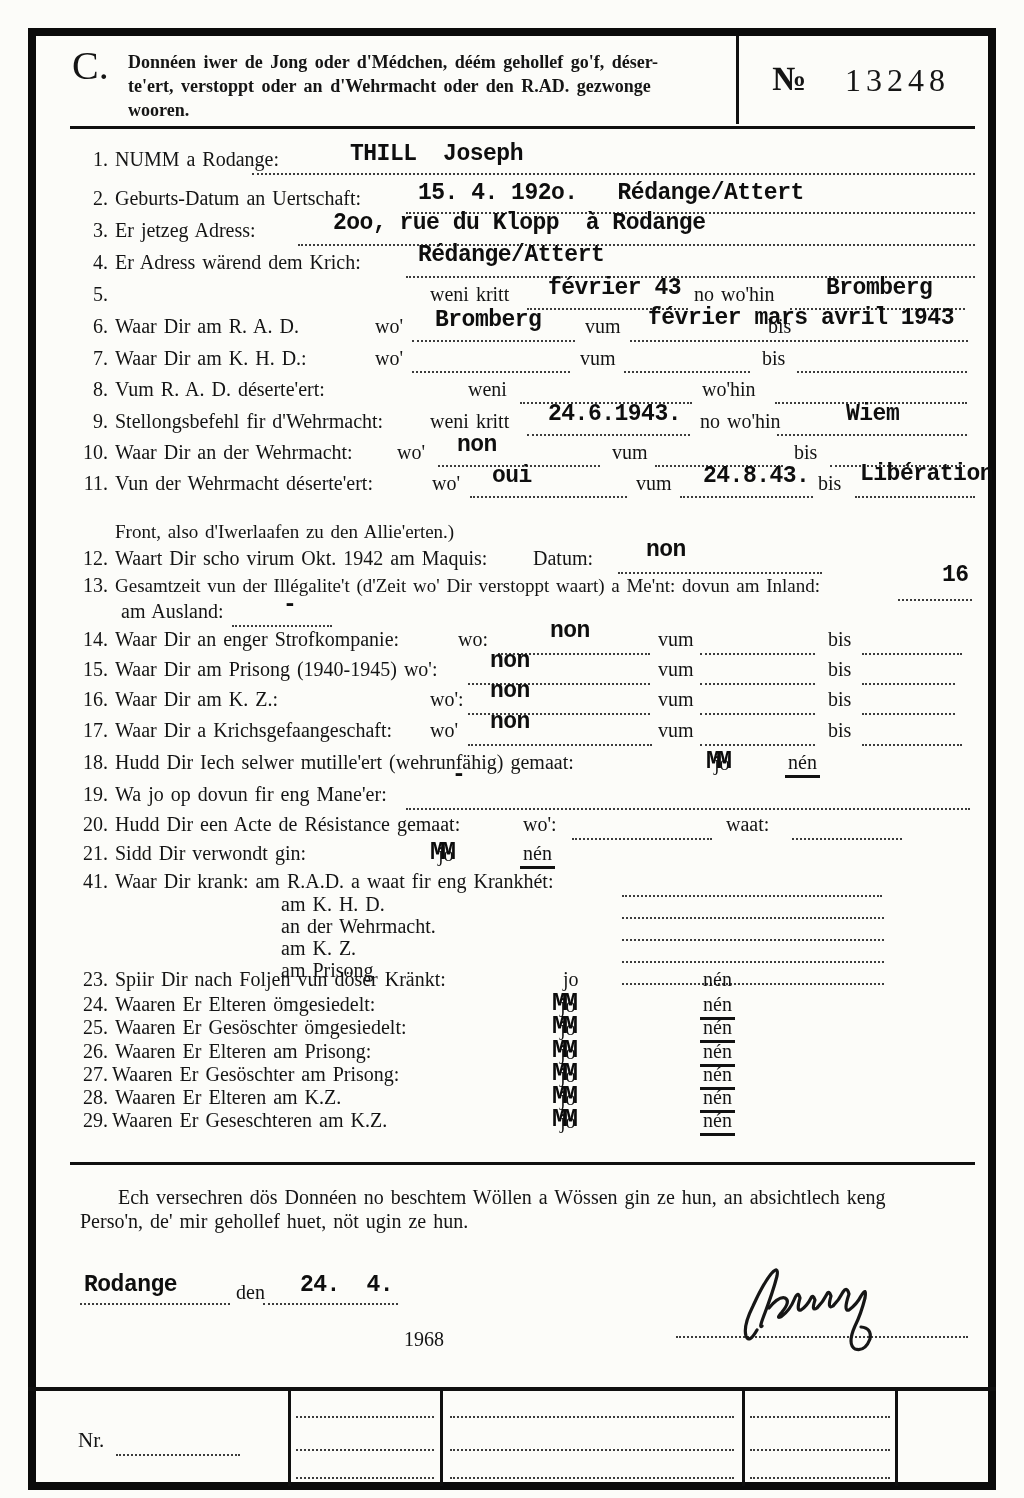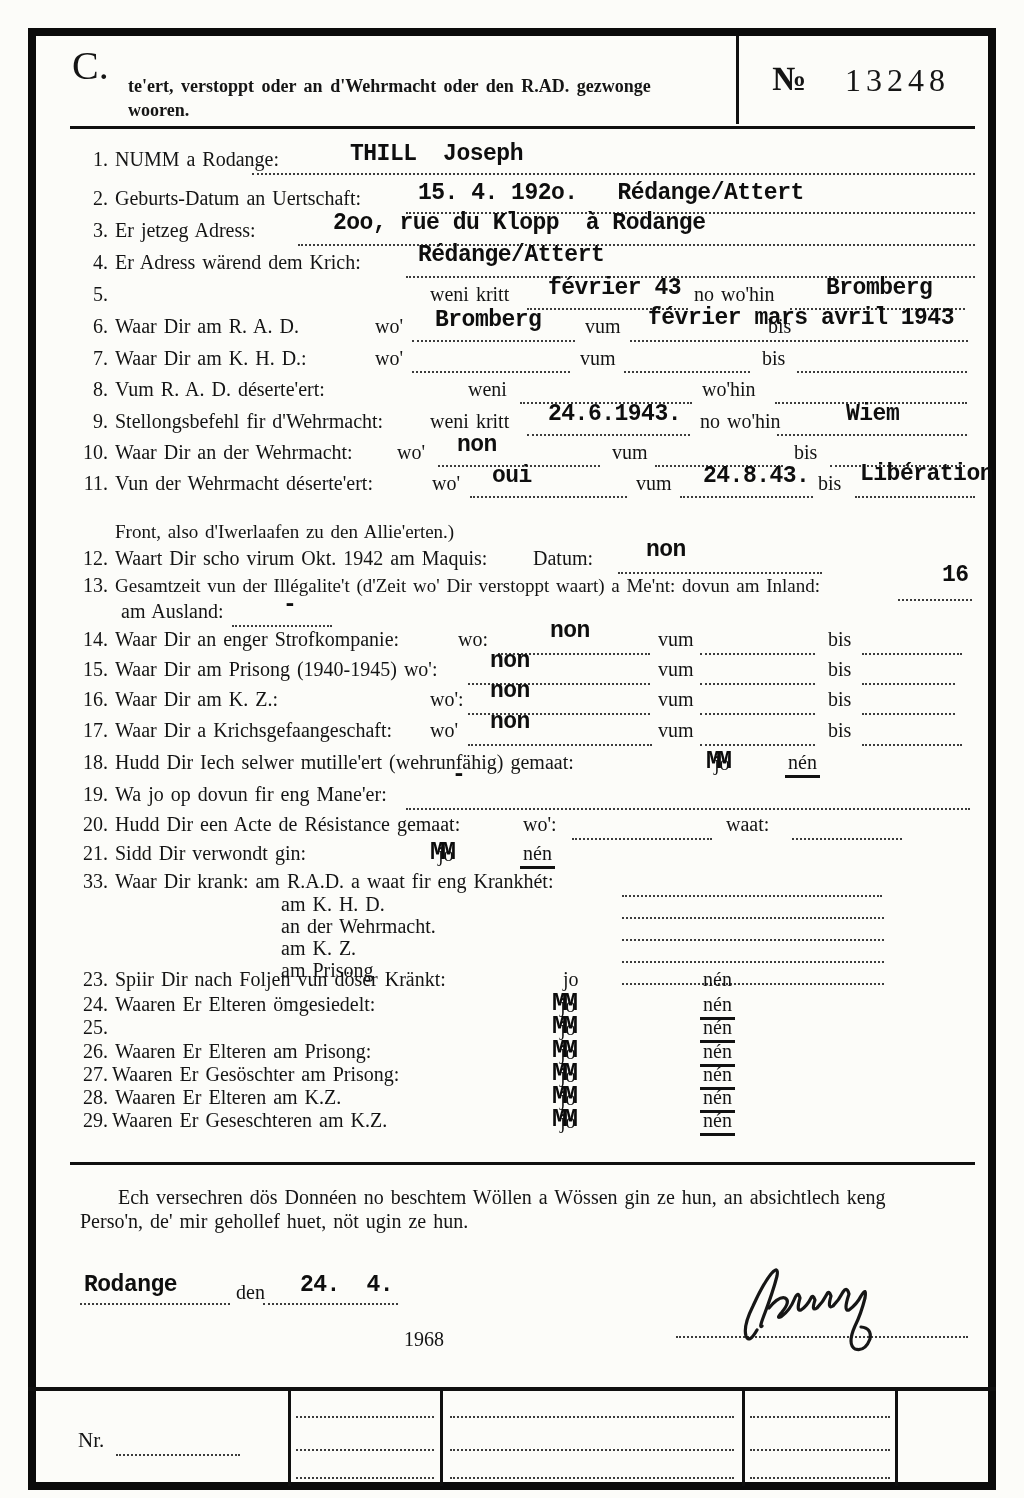--- a/index.html
+++ b/index.html
@@ -26,20 +26,21 @@
   .ul{border-bottom:3px solid #111;padding:0 3px 1px 3px;}
   .sig{position:absolute;z-index:3;}
 </style>
 </head>
 <body>
 
 <div class="page">
   <div class="frame"></div>
 
   <div class="hdr-letter" style="left:72px;top:42px">C.</div>
+  <div class="hdr-line" style="left:128px;top:52px">Donnéen iwer de Jong oder d'Médchen, déém gehollef go'f, déser-</div>
   <div class="hdr-line" style="left:128px;top:76px">te'ert, verstoppt oder an d'Wehrmacht oder den R.AD. gezwonge</div>
   <div class="hdr-line" style="left:128px;top:100px">wooren.</div>
   <div class="vline" style="left:736px;top:36px;width:3px;height:88px"></div>
   <div class="no-sym" style="left:772px;top:60px">№</div>
   <div class="no-val" style="left:845px;top:62px">13248</div>
   <div class="hline" style="left:70px;top:126px;width:905px;height:3px"></div>
 
   <span class="lbl num" style="left:64px;top:148px">1.</span>
   <span class="lbl" style="left:115px;top:148px">NUMM a Rodange:</span>
   <span class="dots" style="left:252px;top:171px;width:723px"></span>
@@ -200,21 +201,21 @@
   <span class="dots" style="left:792px;top:836px;width:110px"></span>
 
   <span class="lbl num" style="left:64px;top:842px">21.</span>
   <span class="lbl" style="left:115px;top:842px">Sidd Dir verwondt gin:</span>
   <span class="mm" style="left:430px;top:840px">
     <span class="mm-jo">jo</span>
     <span class="mm-xx">MM</span>
   </span>
   <span class="lbl ul" style="left:520px;top:842px">nén</span>
 
-  <span class="lbl num" style="left:64px;top:870px">33.</span>
+  <span class="lbl num" style="left:64px;top:870px">41.</span>
   <span class="lbl" style="left:115px;top:870px">Waar Dir krank: am R.A.D. a waat fir eng Krankhét:</span>
   <span class="dots" style="left:622px;top:893px;width:260px"></span>
   <span class="lbl" style="left:281px;top:893px">am K. H. D.</span>
   <span class="dots" style="left:622px;top:915px;width:262px"></span>
   <span class="lbl" style="left:281px;top:915px">an der Wehrmacht.</span>
   <span class="dots" style="left:622px;top:937px;width:262px"></span>
   <span class="lbl" style="left:281px;top:937px">am K. Z.</span>
   <span class="dots" style="left:622px;top:959px;width:262px"></span>
   <span class="lbl" style="left:281px;top:959px">am Prisong</span>
   <span class="dots" style="left:622px;top:981px;width:262px"></span>
@@ -226,20 +227,21 @@
 
   <span class="lbl num" style="left:64px;top:993px">24.</span>
   <span class="lbl" style="left:115px;top:993px">Waaren Er Elteren ömgesiedelt:</span>
   <span class="mm" style="left:552px;top:991px">
     <span class="mm-jo">jo</span>
     <span class="mm-xx">MM</span>
   </span>
   <span class="lbl ul" style="left:700px;top:993px">nén</span>
 
   <span class="lbl num" style="left:64px;top:1016px">25.</span>
+  <span class="lbl" style="left:115px;top:1016px">Waaren Er Gesöschter ömgesiedelt:</span>
   <span class="mm" style="left:552px;top:1014px">
     <span class="mm-jo">jo</span>
     <span class="mm-xx">MM</span>
   </span>
   <span class="lbl ul" style="left:700px;top:1016px">nén</span>
 
   <span class="lbl num" style="left:64px;top:1040px">26.</span>
   <span class="lbl" style="left:115px;top:1040px">Waaren Er Elteren am Prisong:</span>
   <span class="mm" style="left:552px;top:1038px">
     <span class="mm-jo">jo</span>

